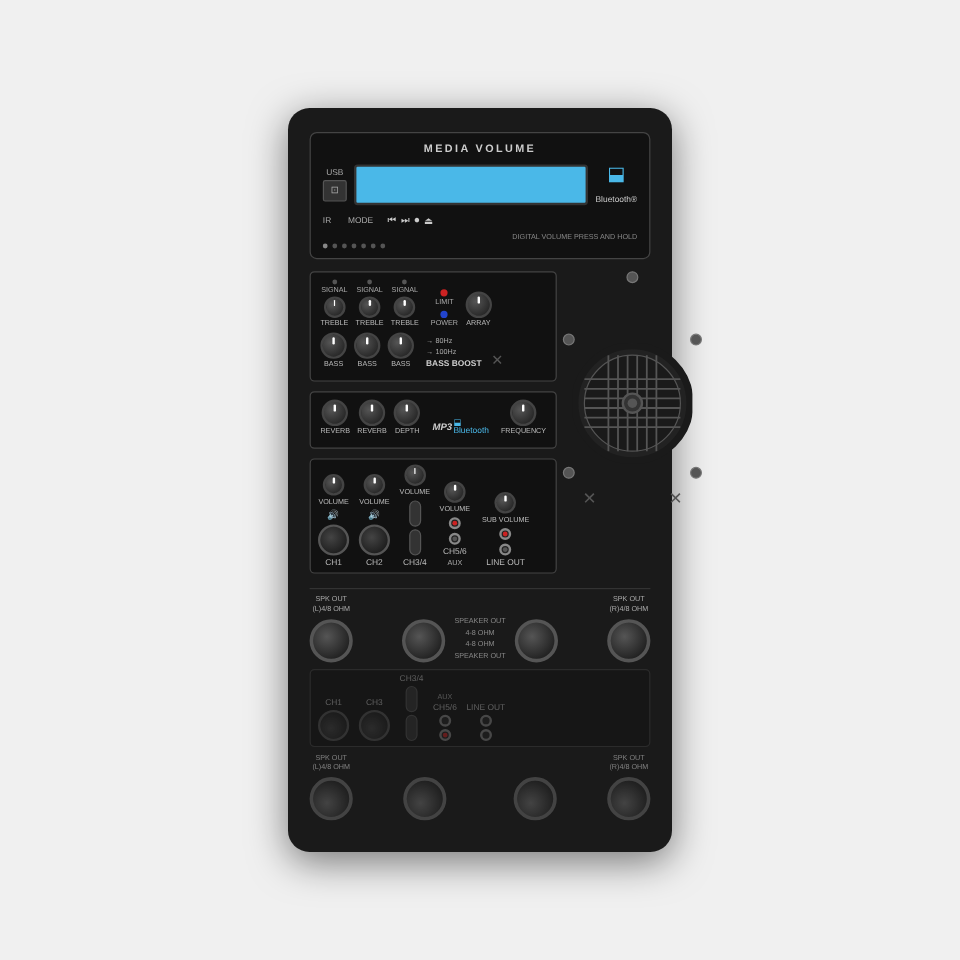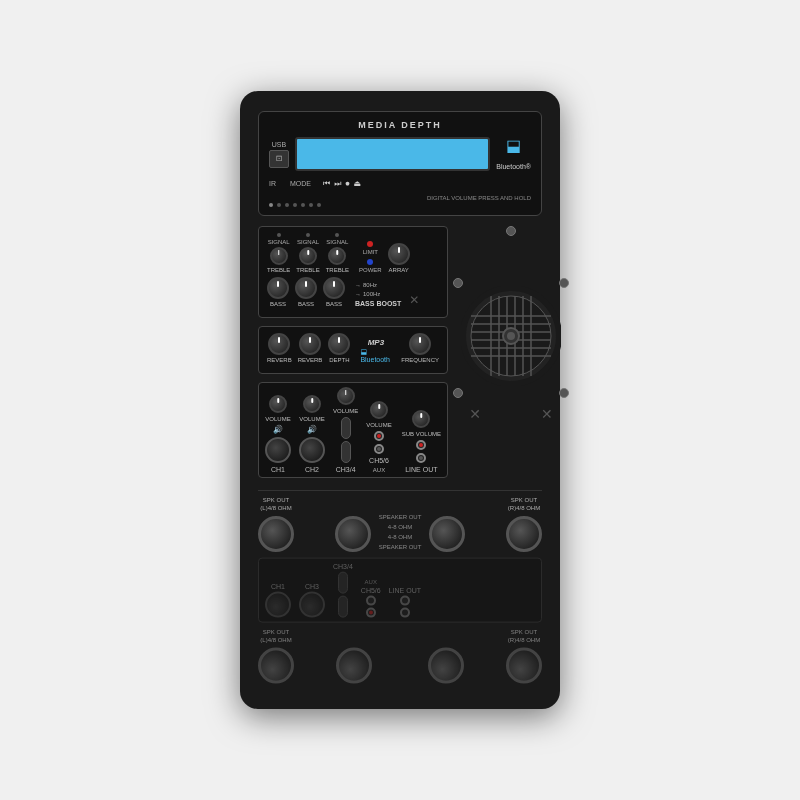--- a/index.html
+++ b/index.html
@@ -352,21 +352,21 @@
       gap: 3px;
       align-items: center;
     }
   </style>
 </head>
 <body>
 
 <div class="device-panel">
 
   <div class="media-player-section">
-    <div class="media-player-title">MEDIA DEPTH</div>
+    <div class="media-player-title">MEDIA VOLUME</div>
     <div class="media-top-row">
       <div style="display:flex;flex-direction:column;align-items:center;gap:2px;">
         <div class="usb-label">USB</div>
         <div class="usb-icon">⊡</div>
       </div>
       <div class="lcd-screen"></div>
       <div class="bluetooth-label-area">
         <span class="bt-symbol">⬓</span>
         <span class="bt-text">Bluetooth®</span>
       </div>
@@ -482,21 +482,21 @@
             <span class="knob-label">REVERB</span>
           </div>
           <div class="knob-group">
             <div class="knob"></div>
             <span class="knob-label">REVERB</span>
           </div>
           <div class="knob-group">
             <div class="knob"></div>
             <span class="knob-label">DEPTH</span>
           </div>
-          <div style="display:flex;flex-direction:column;align-items:center;gap:1px;margin-left:4px;">
+          <div style="display:flex;flex-direction:row;align-items:center;gap:1px;margin-left:4px;">
             <span class="mp3-badge">MP3</span>
             <span class="bt-small">⬓ Bluetooth</span>
           </div>
           <div class="knob-group" style="margin-left:4px;">
             <div class="knob"></div>
             <span class="knob-label">FREQUENCY</span>
           </div>
         </div>
       </div>
 

